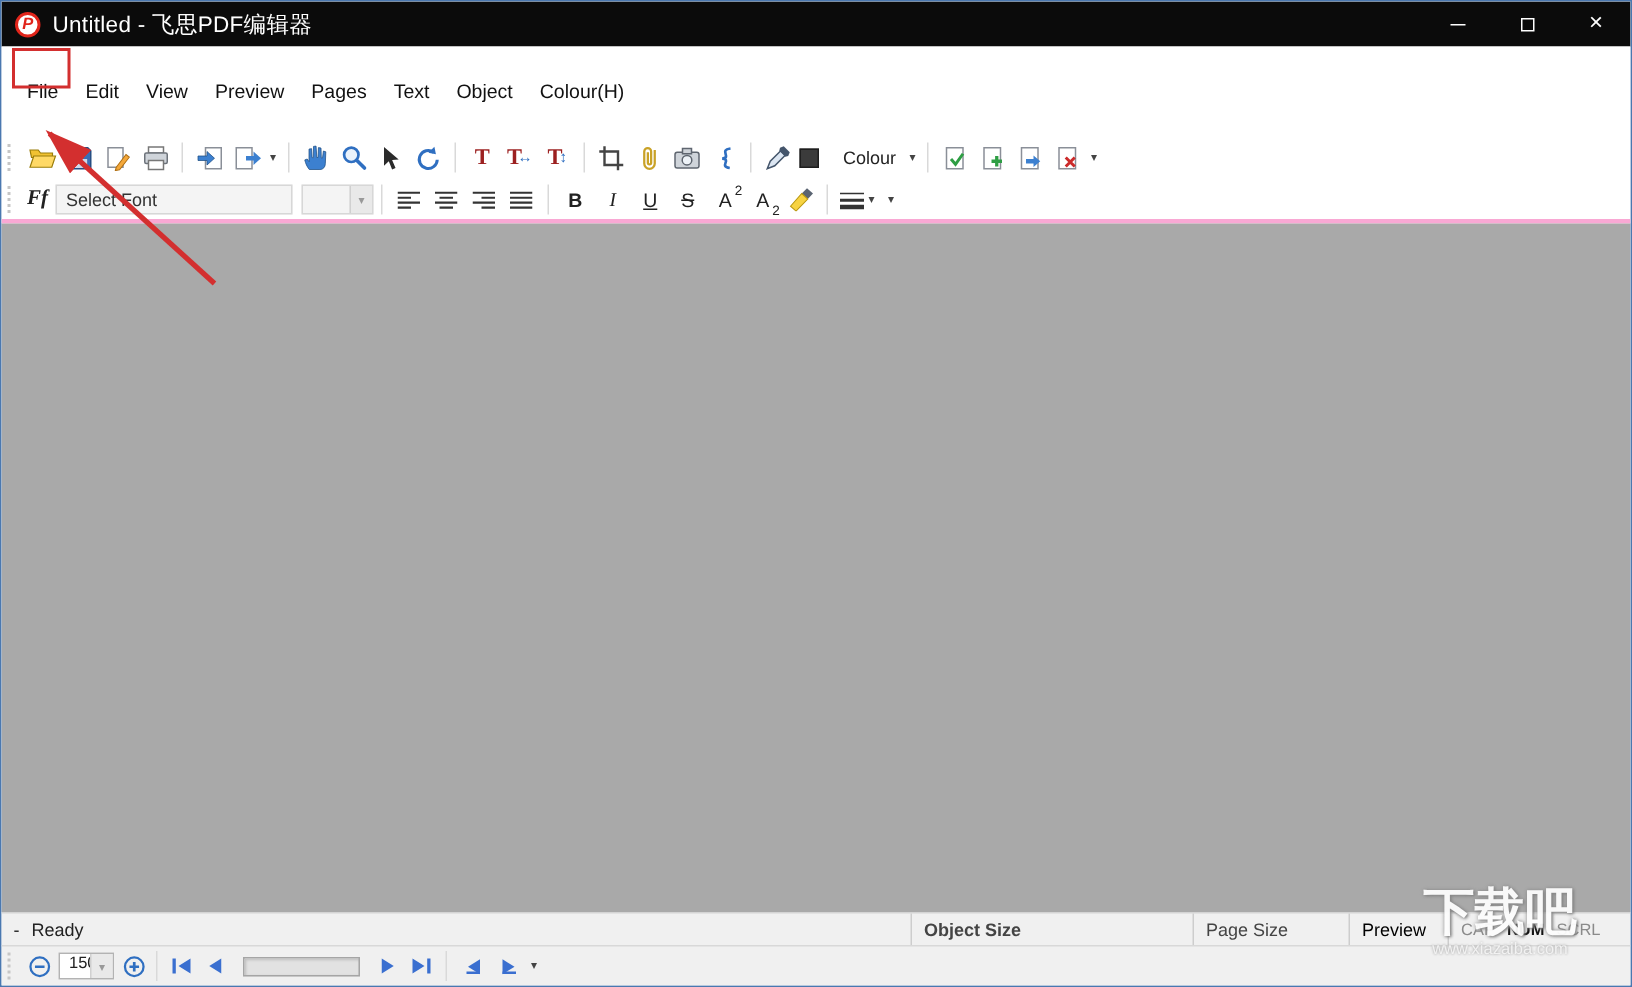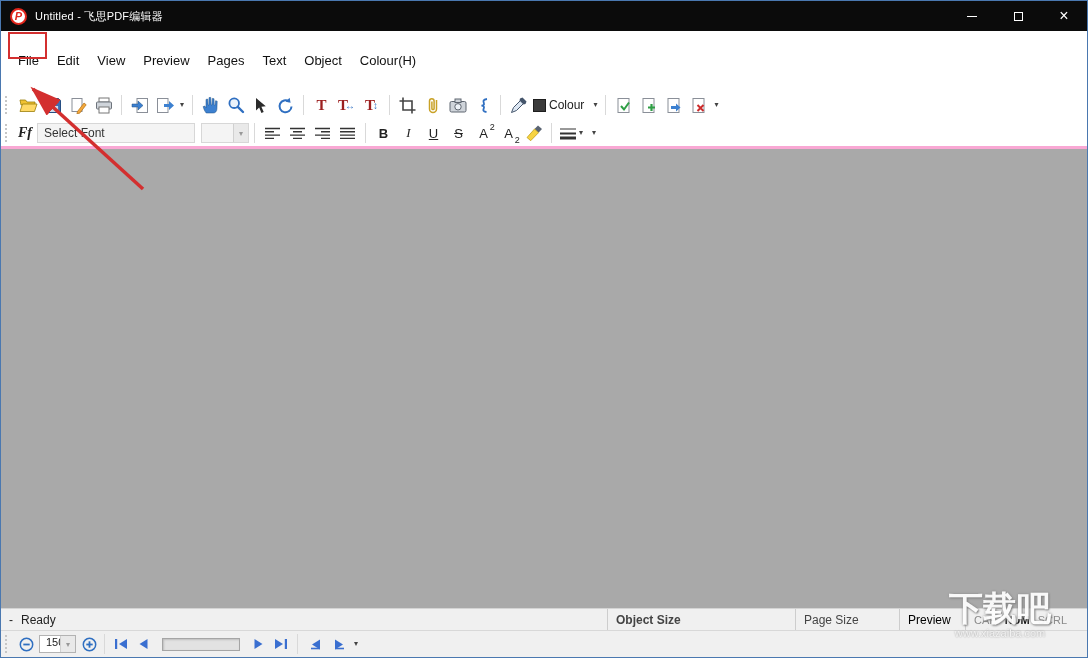--- a/index.html
+++ b/index.html
@@ -5,21 +5,21 @@
   * { margin:0; padding:0; box-sizing:border-box; }
   html,body { width:1088px; height:658px; font-family:"Liberation Sans", sans-serif; }
   .window { width:1088px; height:658px; border:1px solid #4a78b0; background:#fff;
             display:flex; flex-direction:column; position:relative; overflow:hidden; }
 
   
   .titlebar { flex:0 0 30px; background:#0b0b0b; color:#fff; display:flex; align-items:center; }
   .app-icon { width:17px; height:17px; border-radius:50%; border:2px solid #e1251b; background:#fff;
               color:#e1251b; font-size:11px; font-weight:bold; font-style:italic;
               display:flex; align-items:center; justify-content:center; margin:0 8px 0 9px; }
-  .title-text { font-size:11px; letter-spacing:.2px; }
+  .title-text { font-size:15px; letter-spacing:.2px; }
   .win-controls { margin-left:auto; display:flex; height:100%; }
   .win-btn { width:46px; height:100%; display:flex; align-items:center; justify-content:center; color:#fff; }
   .min-glyph { width:10px; border-top:1px solid #fff; display:block; }
   .max-glyph { width:9px; height:9px; border:1px solid #fff; display:block; }
   .close-glyph { font-size:16px; line-height:1; }
 
   
   .menubar { flex:0 0 28px; background:#fff; display:flex; align-items:center; padding-left:8px; }
   .menu-item { padding:22px 9px; font-size:13px; color:#111; }
 
@@ -29,21 +29,21 @@
   .tb2 { flex:0 0 29px; height:29px; border-bottom:3px solid #f9a8d4; }
   .grip { width:6px; height:18px; border-left:2px dotted #c6c6c6; margin:0 5px 0 4px; }
   .sep  { width:1px; height:20px; background:#d9d9d9; margin:0 5px; }
   .tbtn { width:25px; height:25px; display:flex; align-items:center; justify-content:center; }
   .caret { font-size:8px; color:#444; padding:0 3px; line-height:1; }
 
   .t-letter { font-family:"Liberation Serif", serif; font-weight:bold; font-size:15px; color:#9c2020; position:relative; line-height:1;}
   .t-sub { position:absolute; right:-8px; bottom:-4px; font-size:9px; color:#2f6fc1; font-weight:bold; }
 
   .swatch { width:13px; height:13px; background:#3b3b3b; border:1px solid #1e1e1e; }
-  .colour-label { font-size:12px; color:#222; margin:0 4px 0 3px; }
+  .colour-label { font-size:12px; color:#222; margin:0 4px 0 16px; }
 
   
   .ff { font-family:"Liberation Serif", serif; font-style:italic; font-weight:bold; font-size:14px; color:#222; margin:0 5px 0 2px; }
   .combo { background:#f4f4f4; border:1px solid #d7d7d7; height:20px; display:flex; align-items:center;
            font-size:12px; color:#333; padding:0 6px; }
   .font-combo { width:158px; }
   .size-combo { width:48px; margin-left:6px; position:relative; padding-right:16px; }
   .combo-caret { position:absolute; right:0; top:0; width:15px; height:18px; background:#e9e9e9;
                  border-left:1px solid #d0d0d0; display:flex; align-items:center; justify-content:center;
                  font-size:8px; color:#999; }

